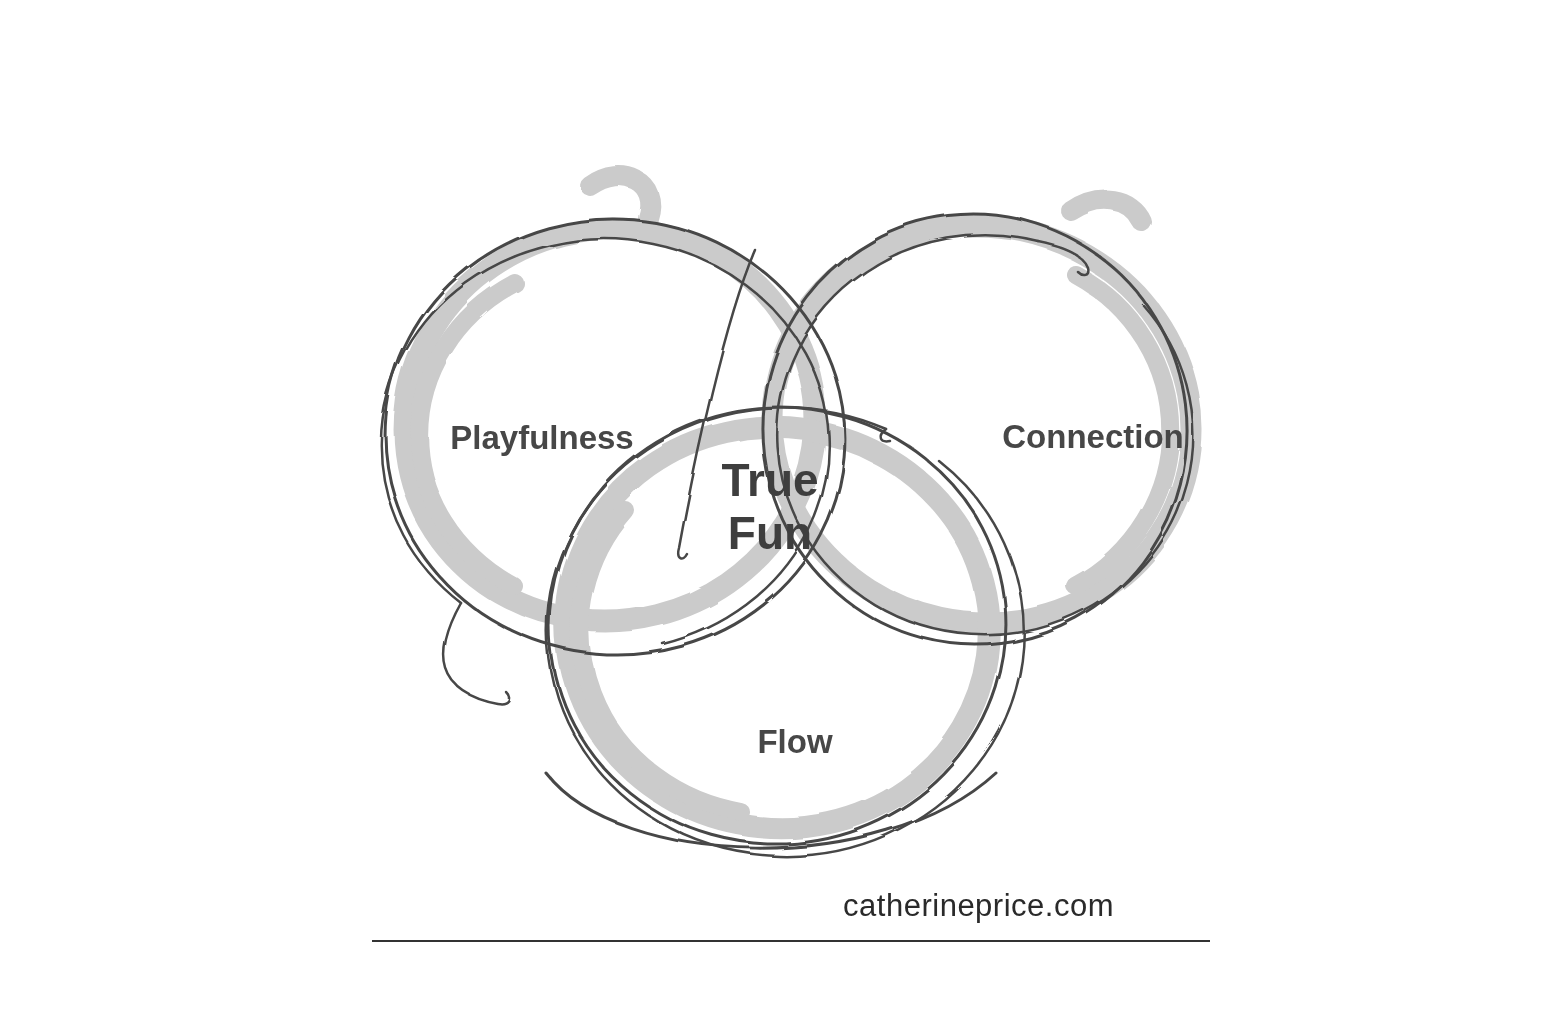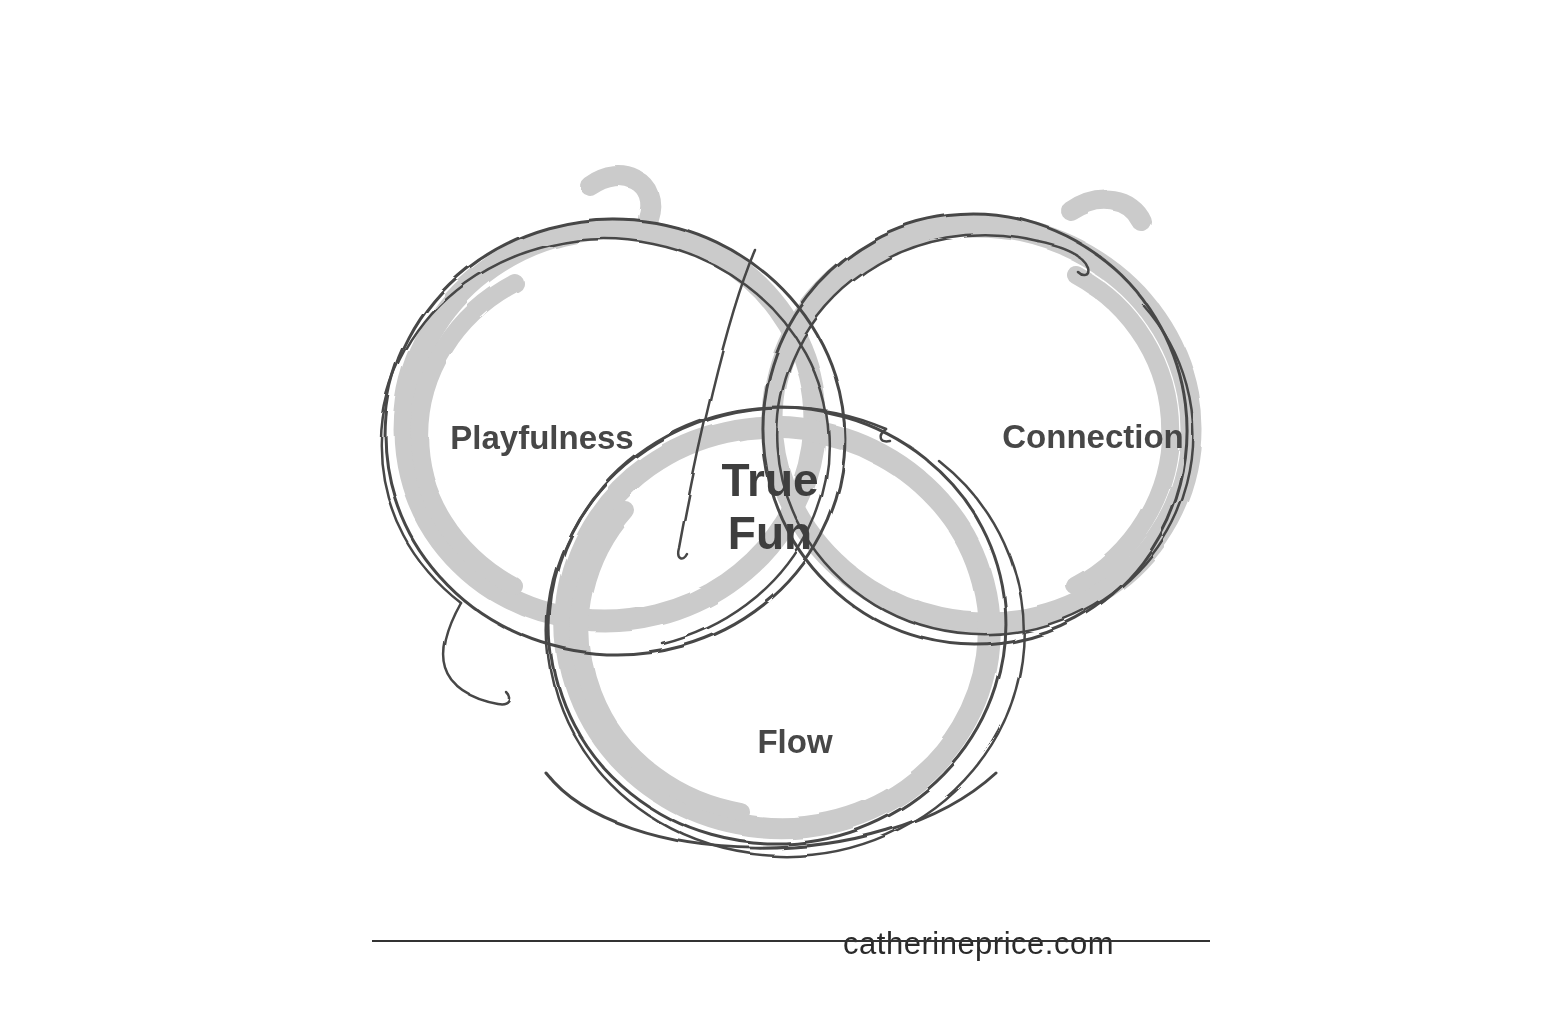--- a/index.html
+++ b/index.html
@@ -48,21 +48,20 @@
   }
   #attribution {
     position: absolute;
     right: 377px;
     top: 888px;
     font-size: 31px;
     font-weight: 400;
     color: #2a2a2a;
     white-space: nowrap;
     letter-spacing: 0.5px;
-    margin-top: 38px;
   }
   #divider {
     position: absolute;
     left: 372px;
     top: 940px;
     width: 838px;
     height: 2px;
     background: #333333;
   }
 </style>

